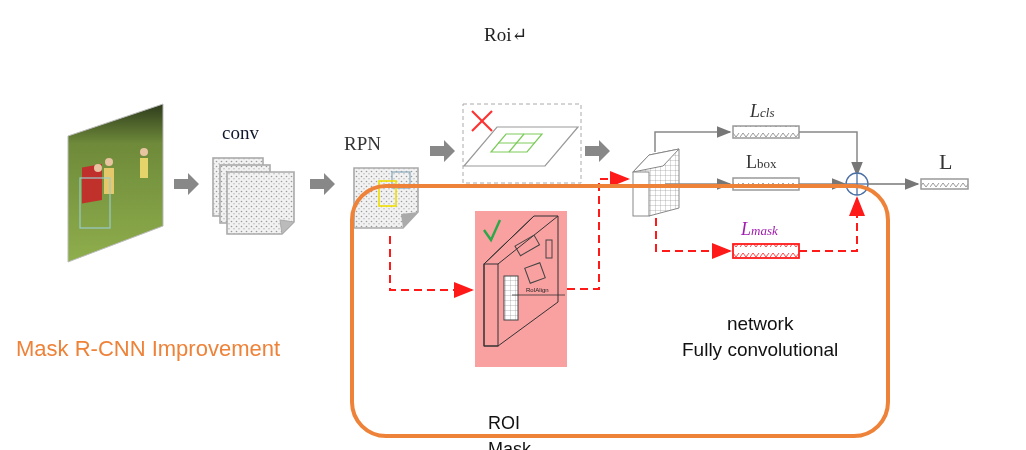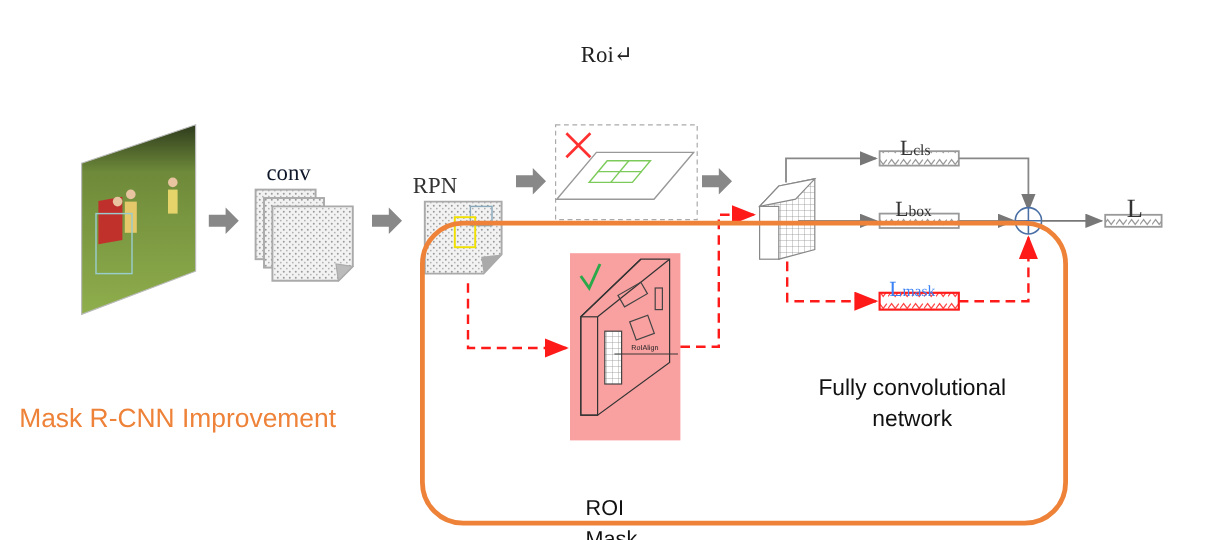--- a/index.html
+++ b/index.html
@@ -1,18 +1,18 @@
 <!DOCTYPE html>
 <html><head>
 <meta charset="utf-8">
 <style>
   html,body{margin:0;padding:0;background:#ffffff;}
   body{width:1026px;height:450px;position:relative;overflow:hidden;font-family:"Liberation Serif",serif;}
   svg{position:absolute;left:0;top:0;}
-  .serif{font-family:"Liberation Serif","DejaVu Serif",serif;margin-top:12px;}
+  .serif{font-family:"Liberation Serif","DejaVu Serif",serif;}
   .sans{font-family:"Liberation Sans","DejaVu Sans",sans-serif;}
   .lbl{position:absolute;white-space:nowrap;}
   .roi-label{left:484px;top:16px;font-size:19px;color:#222;line-height:38px;}
   .conv-label{left:222px;top:122px;font-size:19px;color:#0f172a;}
   .rpn-label{left:344px;top:133px;font-size:19px;color:#333;}
   .improvement{left:16px;top:336px;font-size:22px;color:#EE8238;}
   .fcn-label{left:682px;top:311px;font-size:19px;color:#111;text-align:center;line-height:26px;}
   .roialign-label{left:488px;top:382px;font-size:18px;color:#111;line-height:26px;margin-top:28px;}
   .loss{font-size:18px;color:#333;}
   .loss small{font-size:13px;}
@@ -144,28 +144,28 @@
 
   <rect x="352" y="186" width="536" height="250" rx="34" ry="34" fill="none" stroke="#EE8238" stroke-width="4"></rect>
 </svg>
 
 <div class="lbl serif roi-label">
   <div>Roi↵</div>
 </div>
 <div class="lbl serif conv-label">conv</div>
 <div class="lbl serif rpn-label">RPN</div>
 
-<div class="lbl serif loss" style="left:750px;top:101px;"><span>L</span><small>cls</small></div>
+<div class="lbl serif loss" style="left:750px;top:101px;font-style:italic;"><span>L</span><small>cls</small></div>
 <div class="lbl serif loss" style="left:746px;top:152px;font-family:Liberation Serif, serif;"><span>L</span><small>box</small></div>
-<div class="lbl serif loss" style="left:741px;top:219px;color:#3b82f6;"><span>L</span><small>mask</small></div>
+<div class="lbl serif loss" style="left:741px;top:219px;color:#a21caf;font-style:italic;"><span>L</span><small>mask</small></div>
 <div class="lbl serif loss" style="left:939px;top:149px;font-size:22px;">L</div>
 
 <div class="lbl sans improvement">Mask R-CNN Improvement</div>
 
 <div class="lbl sans fcn-label">
+  <div>network</div>
   <div>Fully convolutional</div>
-  <div>network</div>
 </div>
 
 <div class="lbl sans roialign-label">
   <div>ROI</div>
   <div>Mask</div>
 </div>
 
 </body></html>

